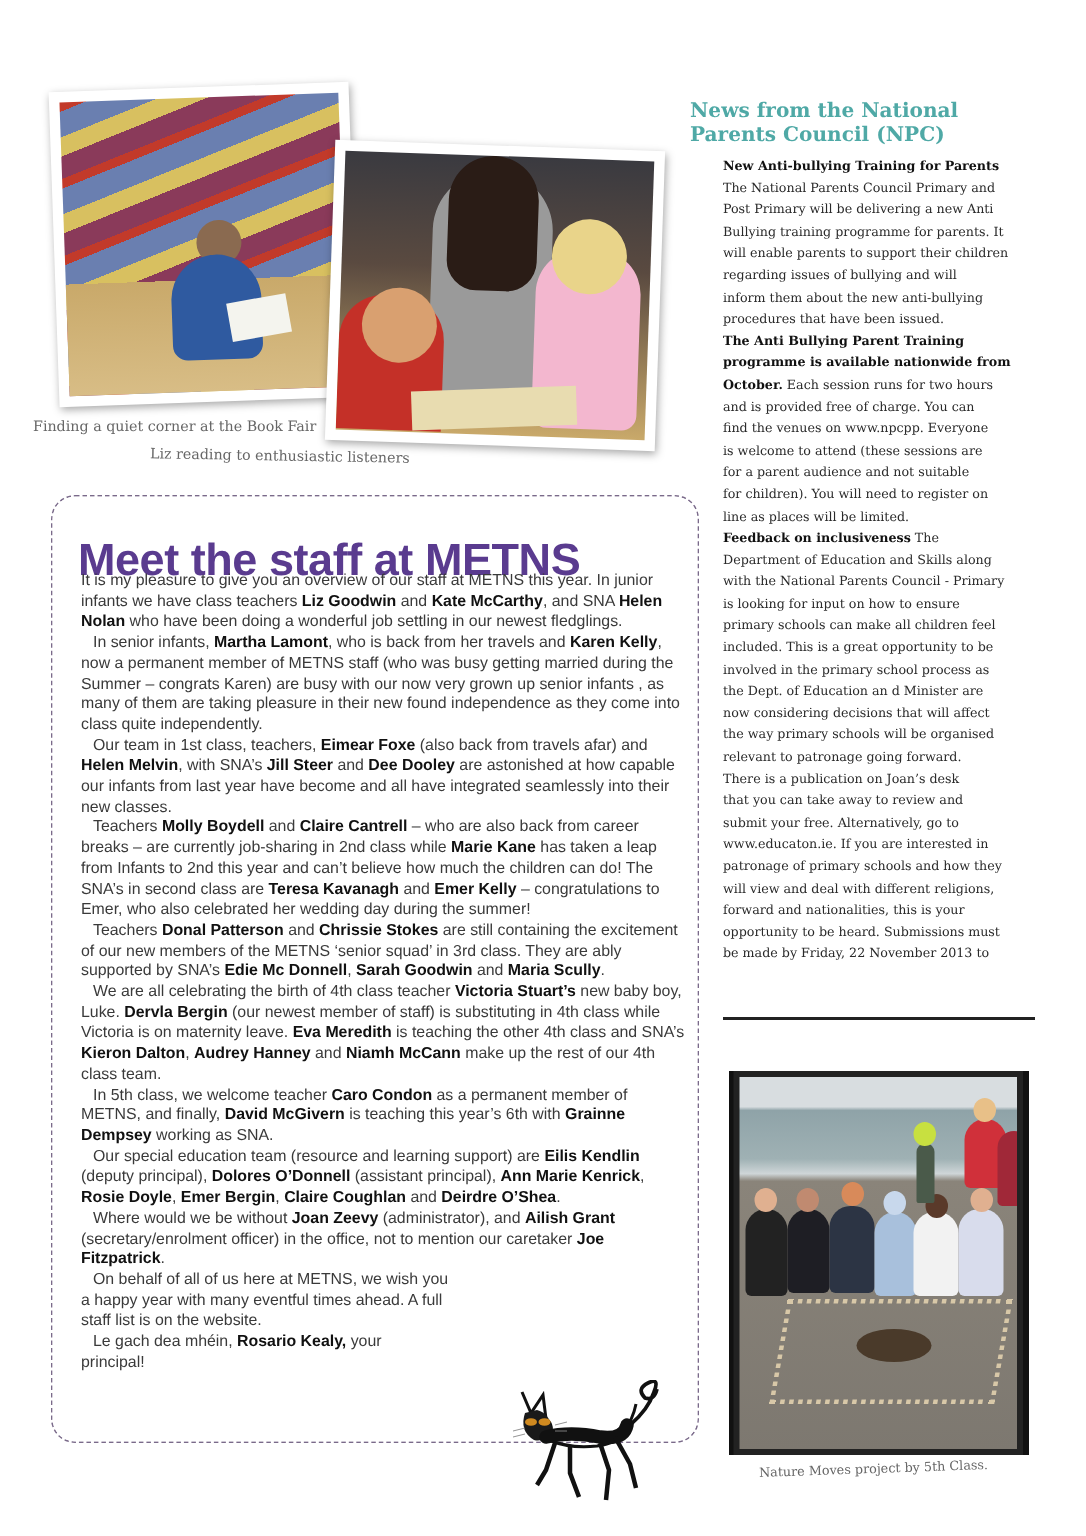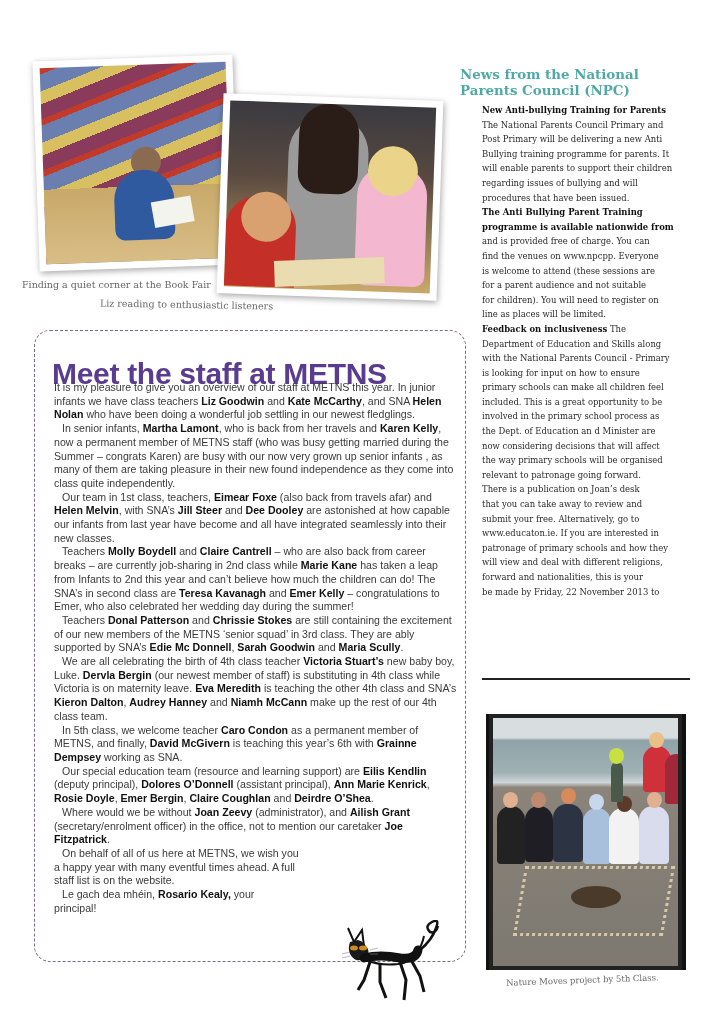--- a/index.html
+++ b/index.html
@@ -148,23 +148,25 @@
 </svg>
 
 <h2 id="npc-title">News from the National Parents Council (NPC)</h2>
 <div id="npc-body">
     <span class="line"><b>New Anti-bullying Training for Parents</b></span>
     <span class="line"><span>The National Parents Council Primary and</span></span>
     <span class="line"><span>Post Primary will be delivering a new Anti</span></span>
     <span class="line"><span>Bullying training programme for parents. It</span></span>
     <span class="line"><span>will enable parents to support their children</span></span>
     <span class="line"><span>regarding issues of bullying and will</span></span>
+    <span class="line"><span>inform them about the new anti-bullying</span></span>
     <span class="line"><span>procedures that have been issued.</span></span>
     <span class="line"><b>The Anti Bullying Parent Training</b></span>
     <span class="line"><b>programme is available nationwide from</b></span>
+    <span class="line"><b>October.</b><span> Each session runs for two hours</span></span>
     <span class="line"><span>and is provided free of charge. You can</span></span>
     <span class="line"><span>find the venues on www.npcpp. Everyone</span></span>
     <span class="line"><span>is welcome to attend (these sessions are</span></span>
     <span class="line"><span>for a parent audience and not suitable</span></span>
     <span class="line"><span>for children). You will need to register on</span></span>
     <span class="line"><span>line as places will be limited.</span></span>
     <span class="line"><b>Feedback on inclusiveness</b><span>  The</span></span>
     <span class="line"><span>Department of Education and Skills along</span></span>
     <span class="line"><span>with the National Parents Council - Primary</span></span>
     <span class="line"><span>is looking for input on how to ensure</span></span>
@@ -175,20 +177,21 @@
     <span class="line"><span>now considering decisions that will affect</span></span>
     <span class="line"><span>the way primary schools will be organised</span></span>
     <span class="line"><span>relevant to patronage going forward.</span></span>
     <span class="line"><span>There is a publication on Joan’s desk</span></span>
     <span class="line"><span>that you can take away to review and</span></span>
     <span class="line"><span>submit your free. Alternatively, go to</span></span>
     <span class="line"><span>www.educaton.ie. If you are interested in</span></span>
     <span class="line"><span>patronage of primary schools and how they</span></span>
     <span class="line"><span>will view and deal with different religions,</span></span>
     <span class="line"><span>forward and nationalities, this is your</span></span>
+    <span class="line"><span>opportunity to be heard. Submissions must</span></span>
     <span class="line"><span>be made by Friday, 22 November 2013 to</span></span>
   </div>
 <div id="npc-rule"></div>
 
 <div id="photo-beach">
   <div class="inner">
     <div class="kid" style="left:4px;top:88px;width:28px;height:58px;background:#222;"></div>
     <div class="kid-head" style="left:10px;top:74px;background:#e0b090;"></div>
     <div class="kid" style="left:32px;top:88px;width:28px;height:56px;background:#1e1e24;"></div>
     <div class="kid-head" style="left:38px;top:74px;background:#c08a70;"></div>

